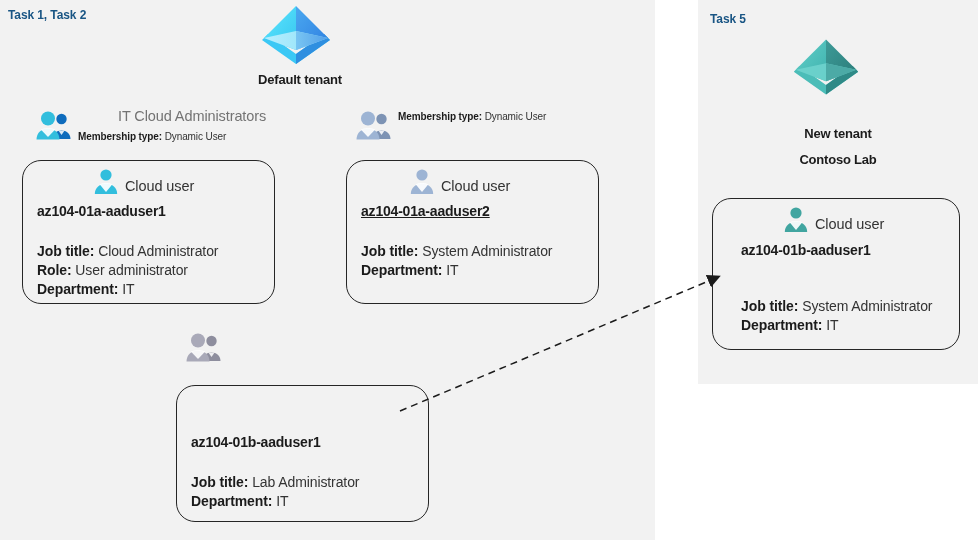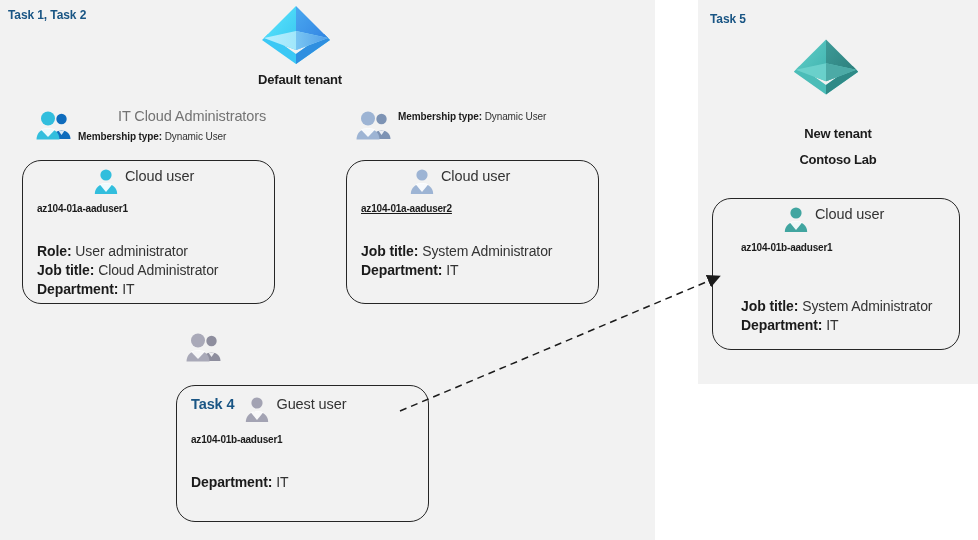--- a/index.html
+++ b/index.html
@@ -81,42 +81,42 @@
   .card {
     position: absolute;
     border: 1.4px solid #262626;
     border-radius: 19px;
     box-sizing: border-box;
     background: transparent;
   }
   .card-head {
     position: absolute;
     display: flex;
-    align-items: flex-start;
+    align-items: flex-end;
     white-space: nowrap;
   }
   .card-head .uicon { width: 26px; height: 26px; flex: 0 0 26px; }
   .card-head .uicon svg { display: block; }
   .card-usertype {
     font-size: 14.5px;
     color: #333333;
     margin-left: 6px;
     letter-spacing: -0.1px;
   }
   .card-task {
     font-size: 14.5px;
     font-weight: bold;
     color: #195584;
     margin-right: 10px;
     letter-spacing: -0.1px;
   }
   .card-upn {
     position: absolute;
     font-weight: bold;
-    font-size: 10px;
+    font-size: 14px;
     color: #1b1b1b;
     white-space: nowrap;
     letter-spacing: -0.2px;
   }
   .card-props {
     position: absolute;
     font-size: 14px;
     color: #333333;
     line-height: 19px;
     white-space: nowrap;
@@ -216,22 +216,22 @@
         <svg width="26" height="26" viewBox="0 0 26 26">
           <circle cx="13" cy="7" r="5.6" fill="#32bedd"></circle>
           <path d="M1.8 26c0-6.3 5-10.6 11.2-10.6S24.2 19.7 24.2 26z" fill="#32bedd"></path>
           <path d="M6.6 16.3c1.9-.9 4.1-1.4 6.4-1.4s4.5.5 6.4 1.4L13 24z" fill="#ffffff" opacity="0.92"></path>
         </svg>
       </span>
       <span class="card-usertype">Cloud user</span>
     </div>
     <div class="card-upn" style="left:14px; top:42px;">az104-01a-aaduser1</div>
     <div class="card-props" style="left:14px; top:81px;">
+      <div><b>Job title:</b> <span>Cloud Administrator</span></div>
       <div><b>Role:</b> <span>User administrator</span></div>
-      <div><b>Job title:</b> <span>Cloud Administrator</span></div>
       <div><b>Department:</b> <span>IT</span></div>
     </div>
   </div>
 
   <div class="group" style="left:356px; top:106px;">
     <div class="group-icon">
       <svg width="36" height="30" viewBox="0 0 36 30">
         <circle cx="25.5" cy="9" r="5.2" fill="#7d93b4"></circle>
         <path d="M16.5 29c0-5.2 4.1-8.6 9-8.6s9 3.4 9 8.6z" fill="#7d93b4"></path>
         <path d="M22.6 20.8h5.8l-2.9 4.2z" fill="#ffffff" opacity="0.85"></path>
@@ -272,33 +272,23 @@
         <circle cx="12" cy="8.5" r="7" fill="#a9a9b8"></circle>
         <path d="M0.5 29.5c0-6.6 5.1-11 11.5-11s11.5 4.4 11.5 11z" fill="#a9a9b8"></path>
         <path d="M4.8 19.6c1.9-1 4.4-1.6 7.2-1.6s5.3.6 7.2 1.6l-7.2 7.4z" fill="#ffffff" opacity="0.9"></path>
       </svg>
     </div>
     <div class="group-text">
     </div>
   </div>
 
   <div class="card" style="left:176px; top:385px; width:253px; height:137px;">
-    <div class="card-head" style="left:14px; top:10px;">
-      <span class="card-task">Task 4</span>
-      <span class="uicon">
-        <svg width="26" height="26" viewBox="0 0 26 26">
-          <circle cx="13" cy="7" r="5.6" fill="#a3a3b3"></circle>
-          <path d="M1.8 26c0-6.3 5-10.6 11.2-10.6S24.2 19.7 24.2 26z" fill="#a3a3b3"></path>
-          <path d="M6.6 16.3c1.9-.9 4.1-1.4 6.4-1.4s4.5.5 6.4 1.4L13 24z" fill="#ffffff" opacity="0.92"></path>
-        </svg>
-      </span>
-      <span class="card-usertype">Guest user</span>
-    </div>
     <div class="card-upn" style="left:14px; top:48px;">az104-01b-aaduser1</div>
     <div class="card-props" style="left:14px; top:87px;">
+      <div><b>Job title:</b> <span>Lab Administrator</span></div>
       <div><b>Department:</b> <span>IT</span></div>
     </div>
   </div>
 
   <div class="card" style="left:712px; top:198px; width:248px; height:152px;">
     <div class="card-head" style="left:70px; top:7px;">
       <span class="uicon">
         <svg width="26" height="26" viewBox="0 0 26 26">
           <circle cx="13" cy="7" r="5.6" fill="#41a5a0"></circle>
           <path d="M1.8 26c0-6.3 5-10.6 11.2-10.6S24.2 19.7 24.2 26z" fill="#41a5a0"></path>

